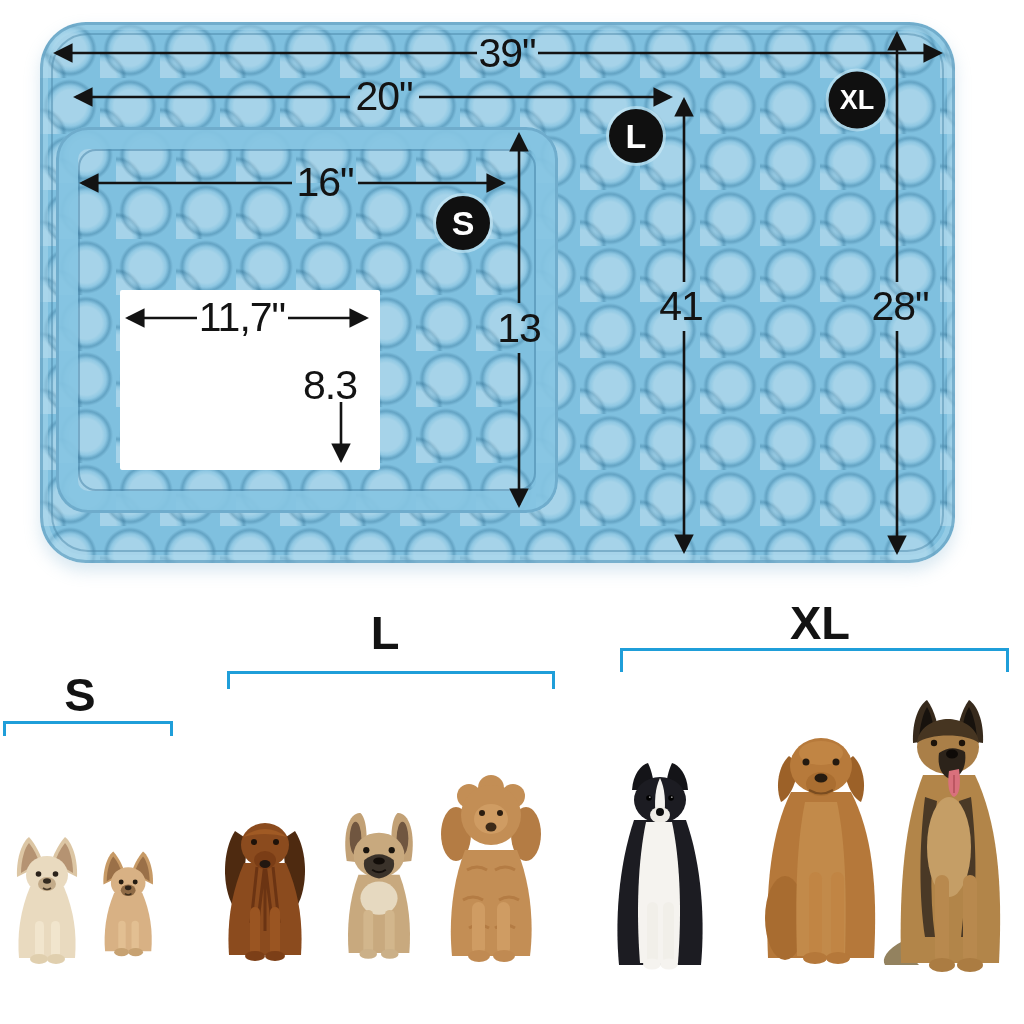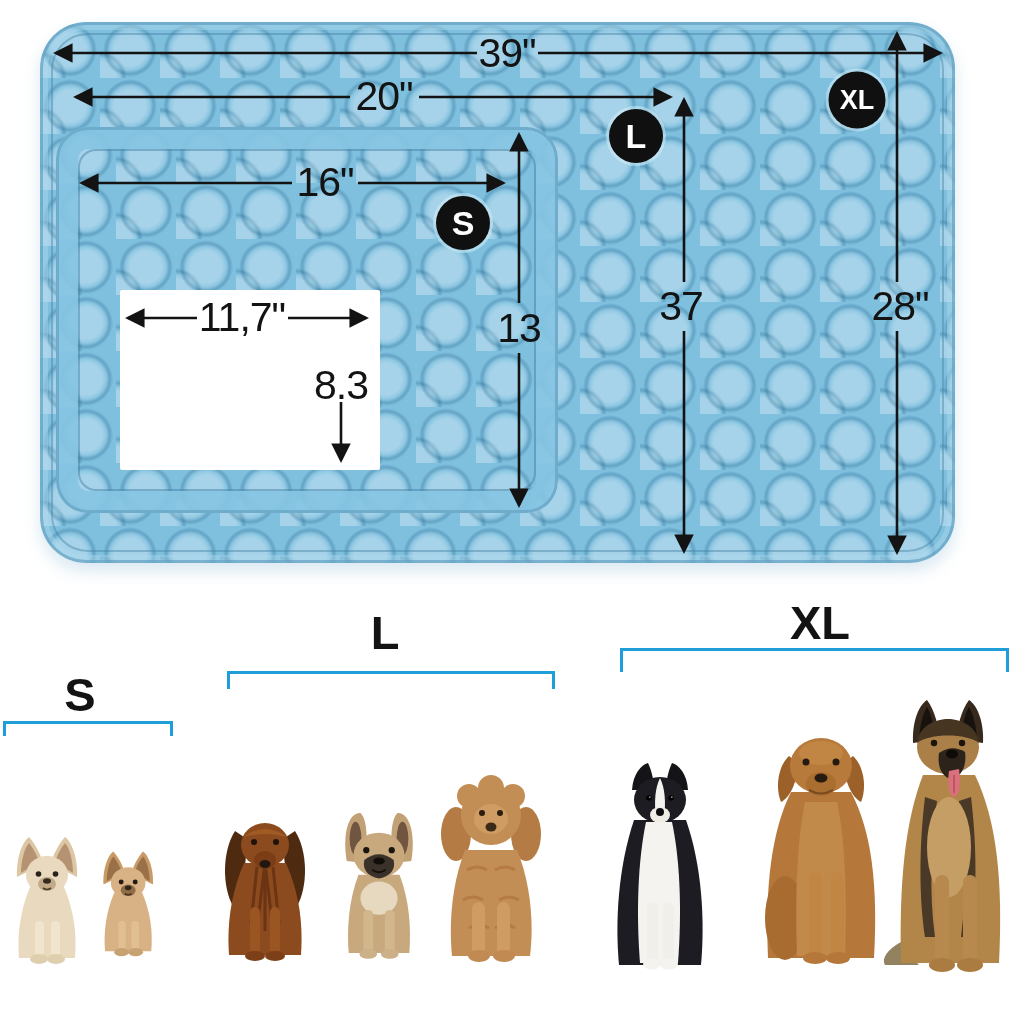--- a/index.html
+++ b/index.html
@@ -101,24 +101,24 @@
       <g>
         <path d="M341 402 L341 460" marker-end="url(#arr)"></path>
       </g>
     </g>
   </svg>
 
   <div class="dim-label" style="left:507px;top:53px;">39"</div>
   <div class="dim-label" style="left:384px;top:96px;">20"</div>
   <div class="dim-label" style="left:325px;top:182px;">16"</div>
   <div class="dim-label" style="left:519px;top:328px;">13</div>
-  <div class="dim-label" style="left:681px;top:306px;">37</div>
+  <div class="dim-label" style="left:681px;top:306px;">41</div>
   <div class="dim-label" style="left:900px;top:306px;">28"</div>
   <div class="dim-label" style="left:242px;top:317px;">11,7"</div>
-  <div class="dim-label" style="left:341px;top:385px;">8.3</div>
+  <div class="dim-label" style="left:330px;top:385px;">8.3</div>
 
   <div class="badge" style="left:463px;top:223px;">S</div>
   <div class="badge" style="left:636px;top:136px;">L</div>
   <div class="badge xl" style="left:857px;top:100px;">XL</div>
 
   <div class="group-label" style="left:80px;top:694px;">S</div>
   <div class="group-label" style="left:385px;top:632px;">L</div>
   <div class="group-label" style="left:820px;top:622px;">XL</div>
   <div class="bracket" style="left:3px;top:721px;width:164px;height:12px;"></div>
   <div class="bracket" style="left:227px;top:671px;width:322px;height:15px;"></div>

